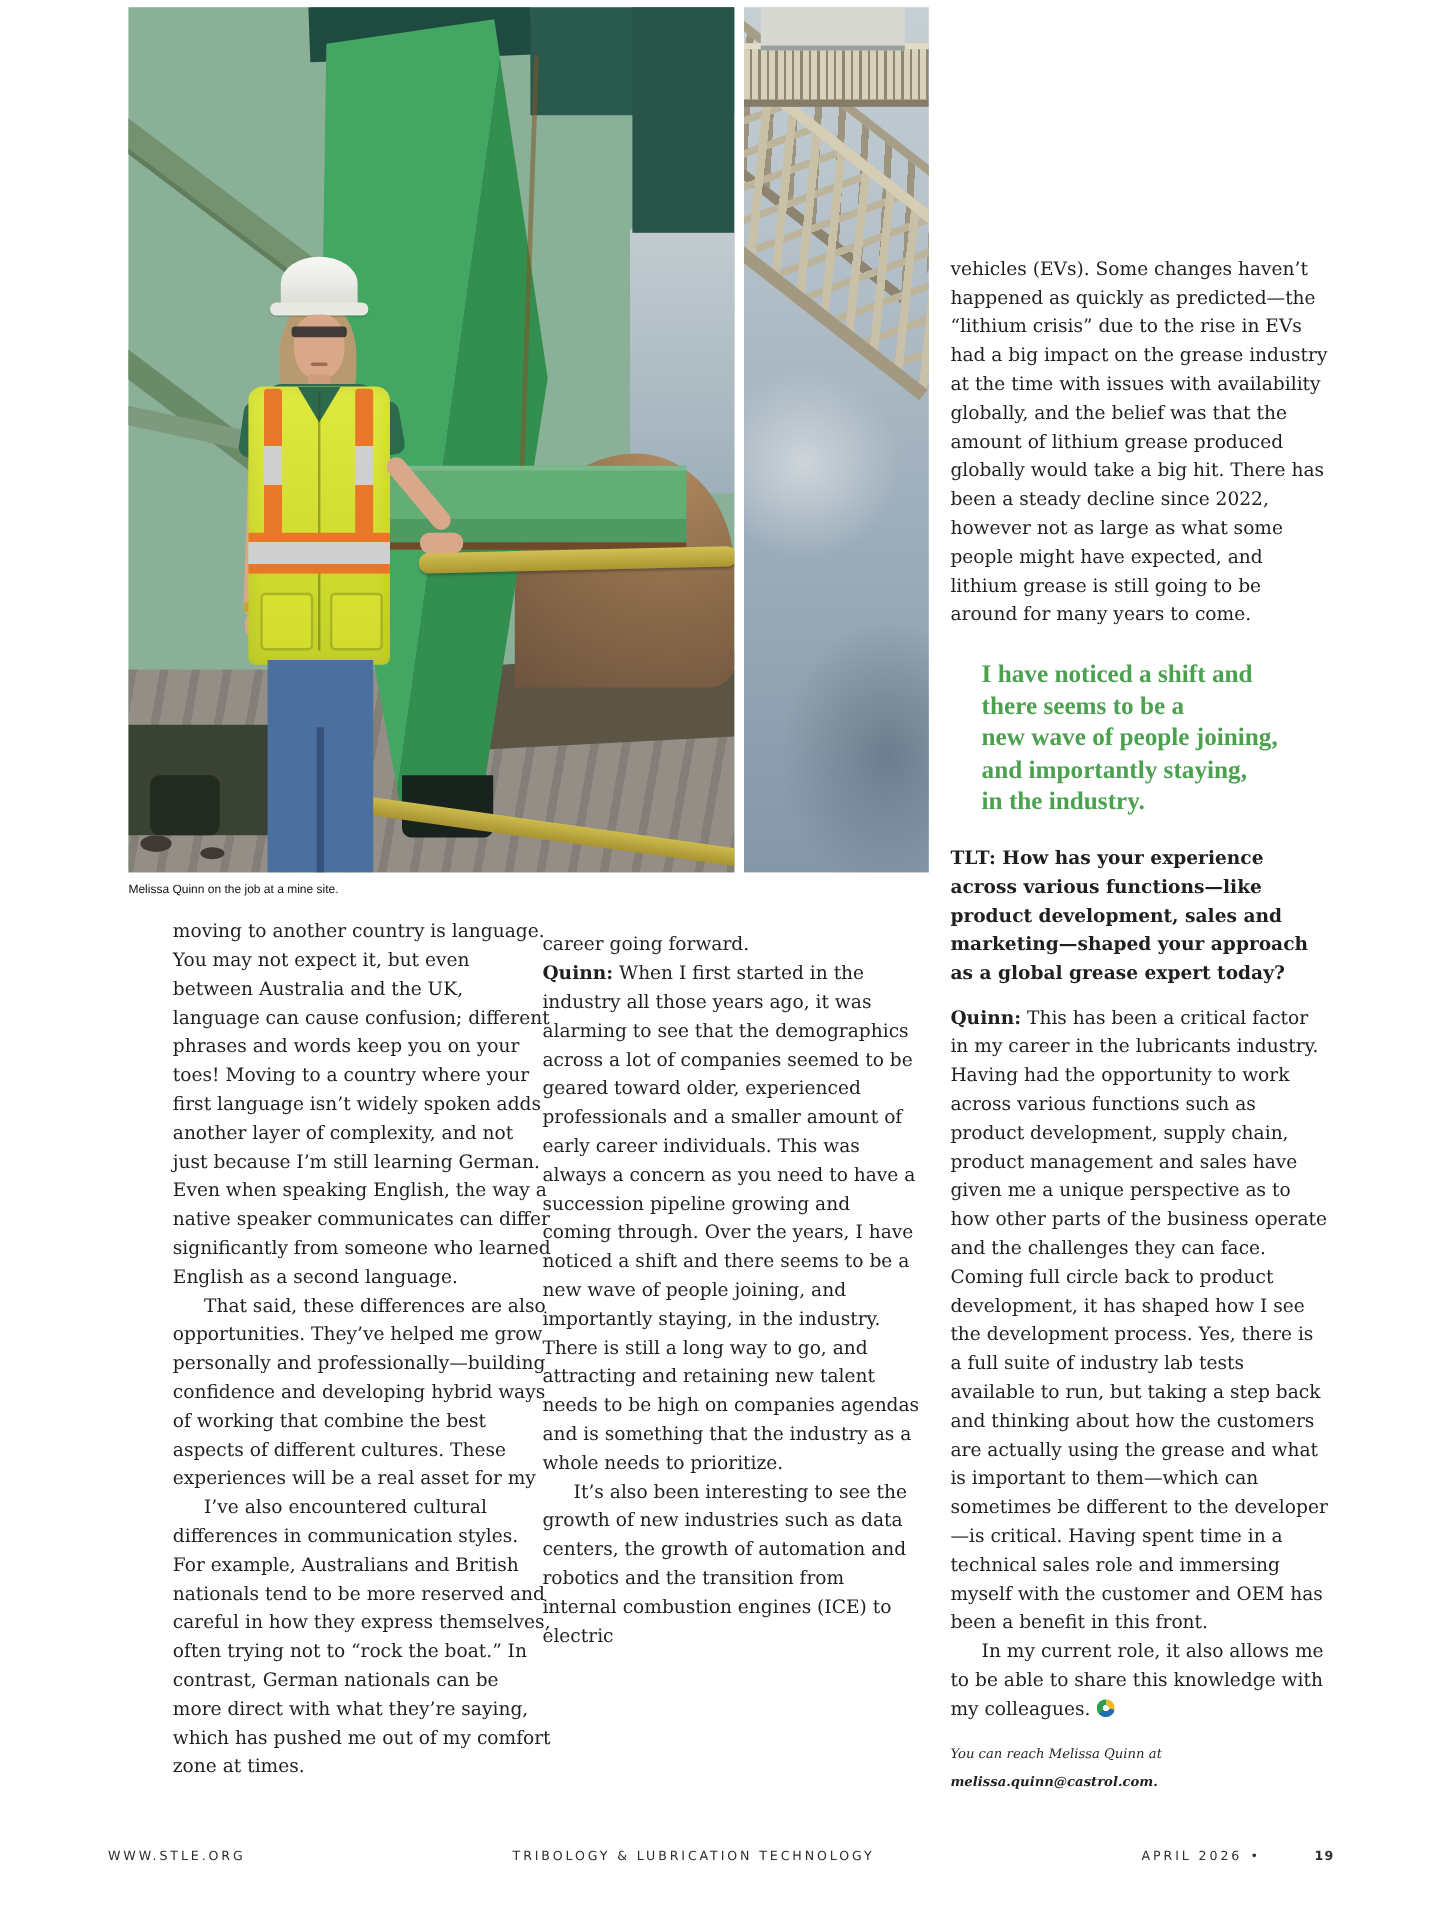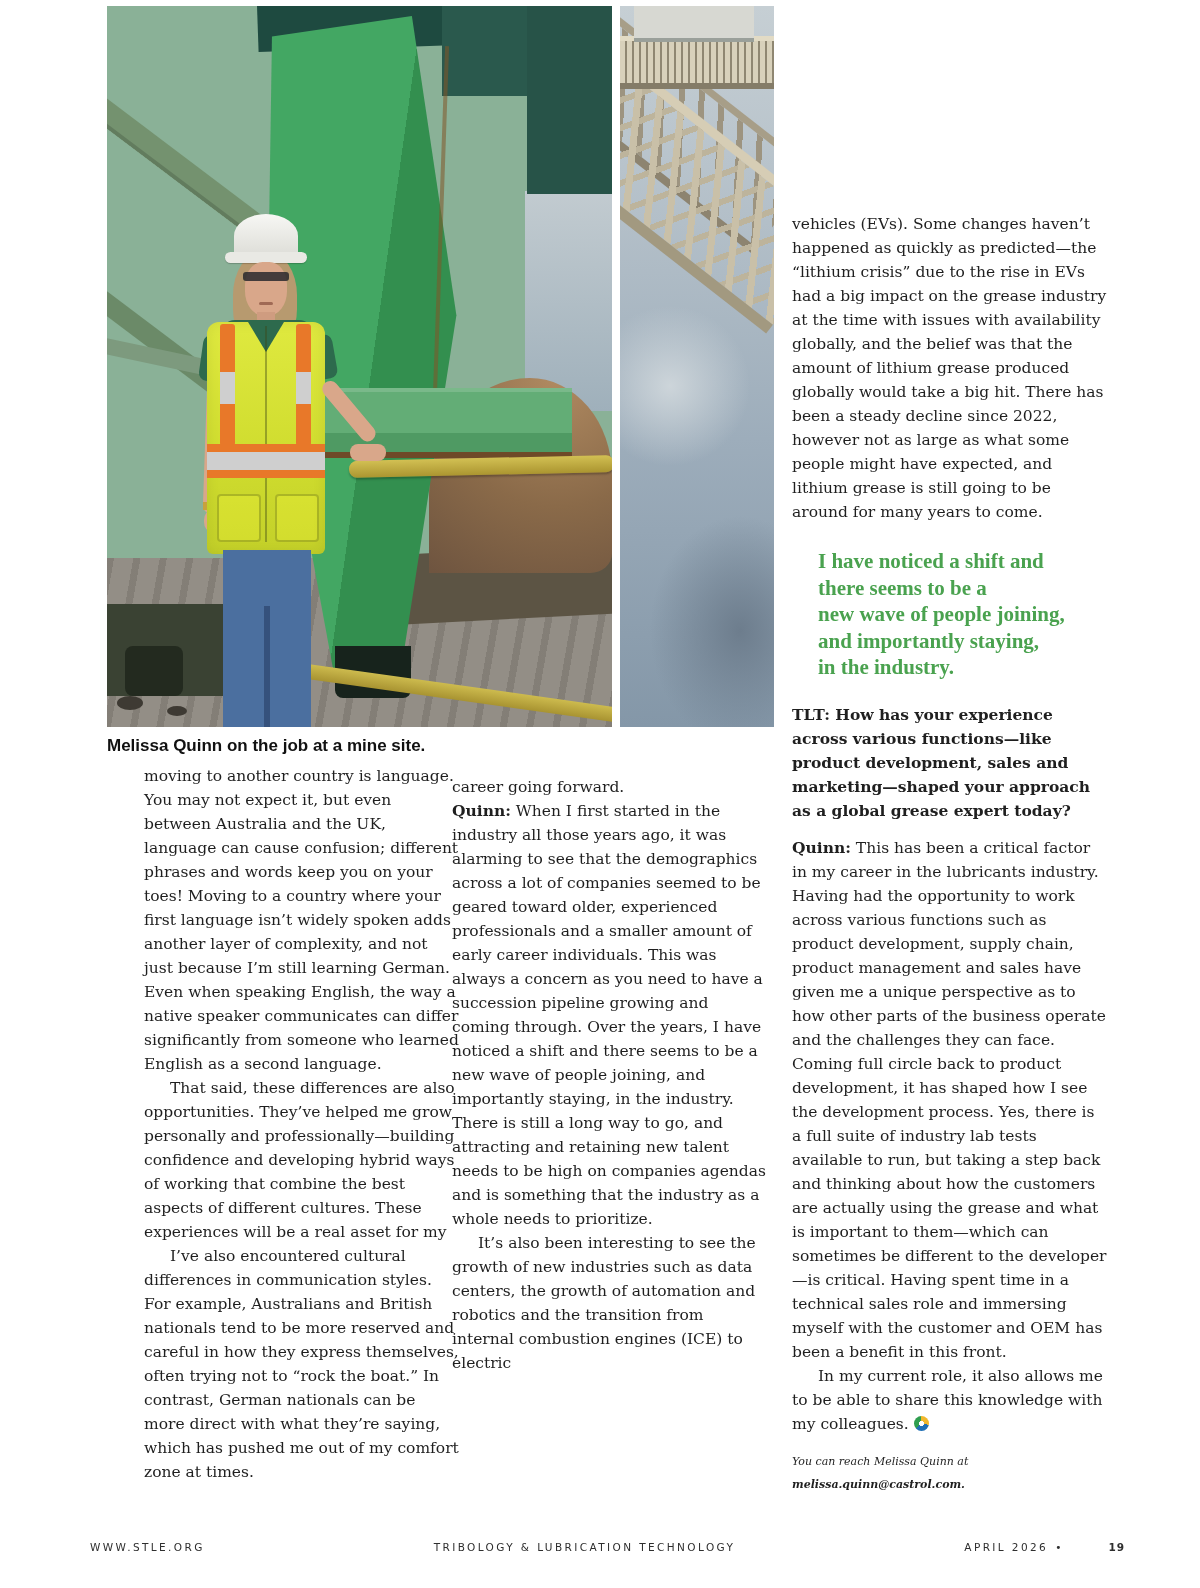--- a/index.html
+++ b/index.html
@@ -81,41 +81,41 @@
      background:repeating-linear-gradient(58deg,#c9c0a8 0 7px,rgba(0,0,0,0) 7px 22px),
                 repeating-linear-gradient(-58deg,#bdb49c 0 6px,rgba(0,0,0,0) 6px 26px);
      border-top:9px solid #d6cdb5;border-bottom:11px solid #a29980;}
   .pr-platform{left:0;top:30px;width:154px;height:42px;
      background:repeating-linear-gradient(90deg,#d8d1bb 0 5px,#8f8772 5px 7px);
      border-top:5px solid #e2dbc5;border-bottom:6px solid #847c68;}
   .pr-machine{left:14px;top:0;width:120px;height:32px;background:#d7d8d2;border-bottom:4px solid #9aa09a;}
 
   
   .caption{position:absolute;left:107px;top:736px;width:660px;
-     font-family:"Liberation Sans",sans-serif;font-weight:700;font-size:17px;color:#111;}
+     font-family:"Liberation Sans",sans-serif;font-weight:400;font-size:10px;color:#111;}
 
   
   .col{position:absolute;width:315px;font-size:15.5px;line-height:24px;text-align:left;}
   .col p{margin:0;}
   .col p.indent{text-indent:26px;}
   .col-left{left:107px;top:764px;margin-left:37px;}
   .col-mid{left:452px;top:775px;}
   .col-right{left:792px;top:212px;}
   .qa-q{font-weight:bold;margin:13px 0 !important;}
   .lead{font-weight:bold;}
   .pullquote{white-space:pre-line;margin:24px 0 22px 0;padding-left:26px;
      font-family:Liberation Serif, serif;font-weight:bold;font-size:21px;line-height:26.5px;color:#4aa24f;}
   .contact{margin-top:14px;font-style:italic;font-size:11px;line-height:23px;}
   .contact .email{font-weight:bold;}
   .eoa{display:inline-block;width:15px;height:15px;border-radius:50%;margin-left:5px;vertical-align:-2px;
      background:radial-gradient(circle at 50% 50%,#ffffff 0 2.5px,rgba(255,255,255,0) 2.6px),
                 conic-gradient(from 0deg,#f0b72c 0 100deg,#1f6fb5 100deg 230deg,#2f9e4f 230deg 360deg);}
 
   
-  .footer{position:absolute;left:90px;right:75px;top:1541px;display:flex;align-items:center;
+  .footer{position:absolute;left:90px;right:88px;top:1541px;display:flex;align-items:center;
      font-family:"DejaVu Sans",sans-serif;font-size:10.5px;letter-spacing:2.4px;color:#2e2e2e;}
   .footer-center{flex:1;text-align:center;}
   .footer-right .sep{margin:0 7px;letter-spacing:0;}
   .footer-right .pagenum{font-weight:bold;letter-spacing:1px;margin-left:40px;}
 </style>
 </head>
 <body>
 
 <div class="page">
 

